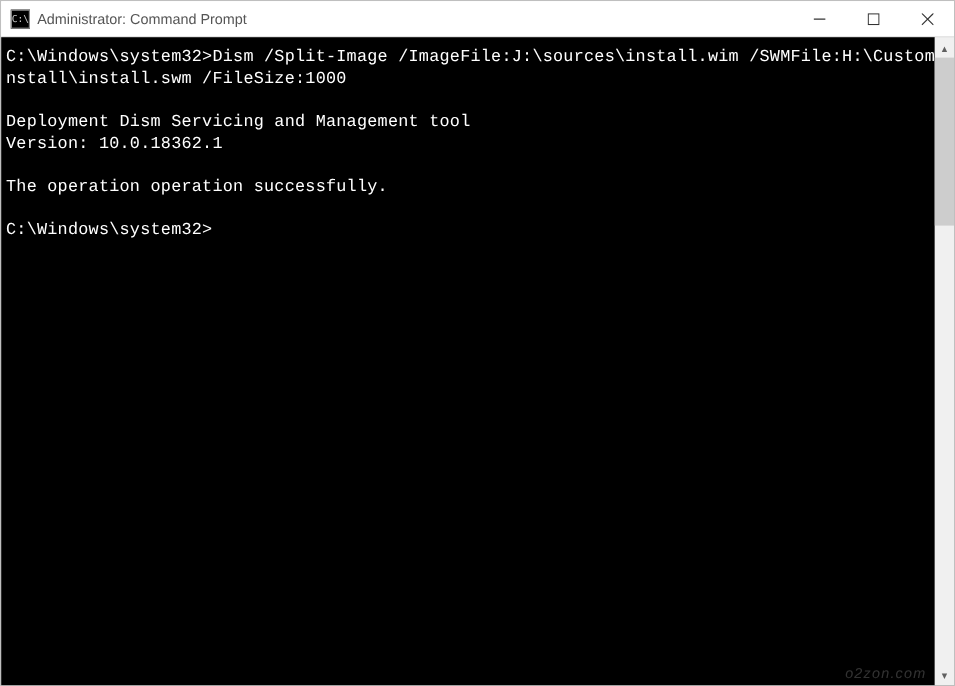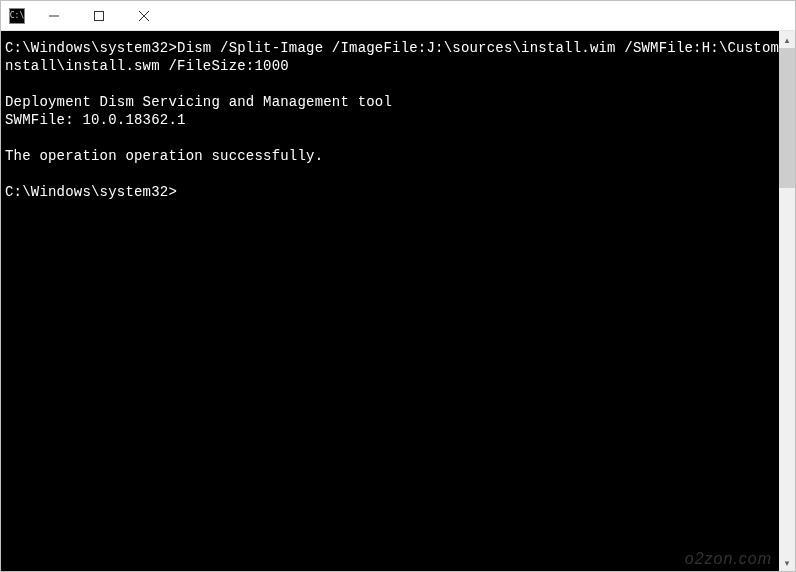--- a/index.html
+++ b/index.html
@@ -115,37 +115,38 @@
       top: 0;
       left: 0;
       right: 0;
       height: 140px;
       background: #cdcdcd;
     }
     .watermark {
       position: absolute;
       bottom: 4px;
       right: 24px;
-      font-size: 16px;
+      font-size: 12px;
       color: rgba(200,200,200,0.25);
       letter-spacing: 1px;
       font-family: sans-serif;
       font-style: italic;
       pointer-events: none;
     }
   </style>
 </head>
 <body>
 
 <div class="window">
 
   <div class="titlebar">
     <div class="titlebar-icon">
       <span>C:\</span>
     </div>
+    <div class="titlebar-title">Administrator: Command Prompt</div>
     <div class="title-controls">
       <button class="title-btn">
         <svg width="10" height="10" viewBox="0 0 10 10">
             <line x1="0" y1="5" x2="10" y2="5"></line>
           </svg>
       </button>
       <button class="title-btn">
         <svg width="10" height="10" viewBox="0 0 10 10">
             <rect x="0.5" y="0.5" width="9" height="9"></rect>
           </svg>
@@ -154,21 +155,21 @@
         <svg width="10" height="10" viewBox="0 0 10 10">
             <line x1="0" y1="0" x2="10" y2="10"></line>
             <line x1="10" y1="0" x2="0" y2="10"></line>
           </svg>
       </button>
     </div>
   </div>
 
   <div class="terminal"><span>C:\Windows\system32&gt;</span><span>Dism /Split-Image /ImageFile:J:\sources\install.wim /SWMFile:H:\CustomInstall\install.swm /FileSize:1000</span>
 <div class="blank"></div><span>Deployment Dism Servicing and Management tool</span>
-<span>SWMFile: 10.0.18362.1</span>
+<span>Version: 10.0.18362.1</span>
 <div class="blank"></div><span>The operation operation successfully.</span>
 <div class="blank"></div><span>C:\Windows\system32&gt;</span>
   </div>
 
   <div class="scrollbar">
     <div class="scroll-arrow">▴</div>
     <div class="scroll-track">
       <div class="scroll-thumb"></div>
     </div>
     <div class="scroll-arrow">▾</div>

